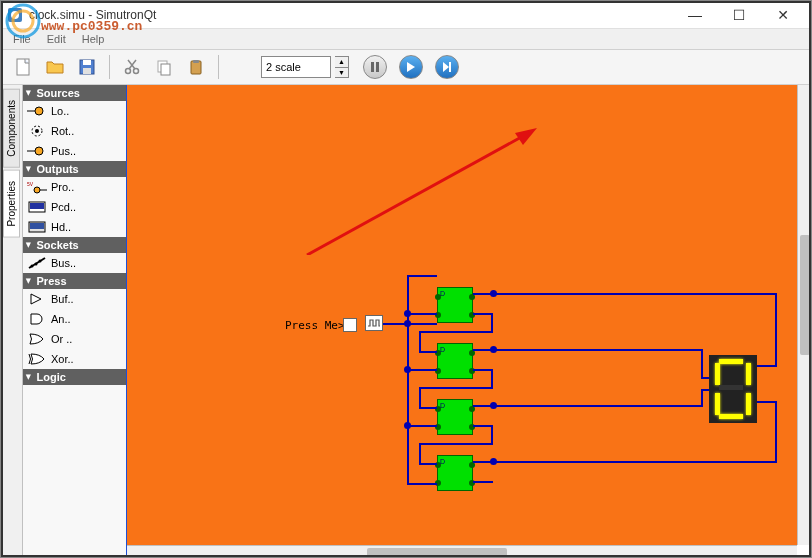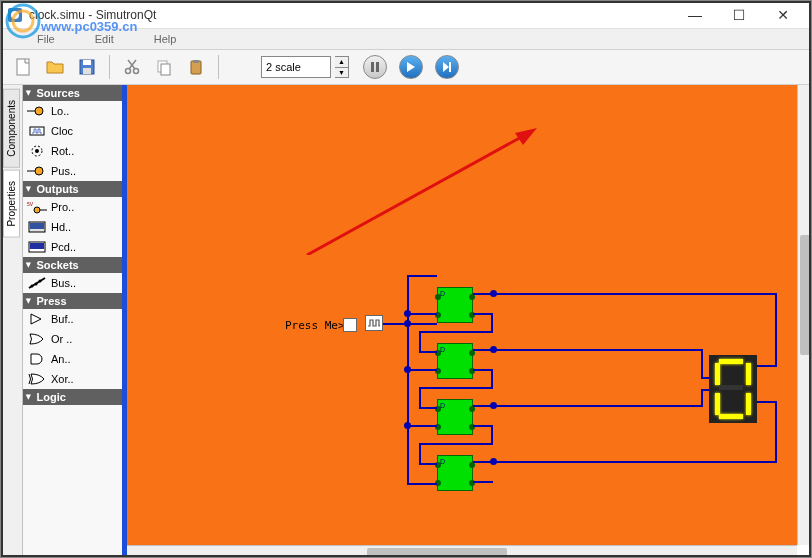--- a/index.html
+++ b/index.html
@@ -4,45 +4,45 @@
 <style>
 * { box-sizing: border-box; margin: 0; padding: 0; }
 body { font-family: Tahoma, Arial, sans-serif; font-size: 11px; background: #fff; width: 812px; height: 558px; overflow: hidden; position: relative; border: 1px solid #888; }
 
 .titlebar { height: 28px; background: #fff; display: flex; align-items: center; padding: 0 6px; border-bottom: 1px solid #e0e0e0; }
 .titlebar .icon { width: 16px; height: 16px; margin-right: 6px; }
 .titlebar .title { flex: 1; font-size: 12px; color: #333; }
 .titlebar .winbtn { width: 44px; height: 28px; display: flex; align-items: center; justify-content: center; font-size: 14px; color: #333; cursor: pointer; }
 
 .menubar { height: 20px; display: flex; align-items: center; padding: 0 4px; background: #f0f0f0; }
-.menubar .menu { padding: 2px 8px; font-size: 11px; color: #666; cursor: pointer; margin-left: 24px; }
+.menubar .menu { padding: 2px 8px; font-size: 11px; color: #666; cursor: pointer; }
 
 .watermark { position: absolute; top: 20px; left: 40px; font-size: 20px; font-weight: bold; color: #0091e0; opacity: 0.85; z-index: 100; pointer-events: none; }
-.watermark .url { font-size: 13px; color: #3b82f6; display: block; margin-top: -2px; }
+.watermark .url { font-size: 13px; color: #c2410c; display: block; margin-top: -2px; font-family: Liberation Mono, monospace; }
 .logo-icon { position: absolute; top: 0px; left: 2px; z-index: 101; }
 
 .toolbar { height: 36px; background: #f5f5f5; border-top: 1px solid #d0d0d0; border-bottom: 1px solid #d0d0d0; display: flex; align-items: center; padding: 0 8px; gap: 4px; }
 .tb-btn { width: 28px; height: 28px; display: flex; align-items: center; justify-content: center; border: 1px solid transparent; border-radius: 2px; cursor: pointer; }
 .tb-sep { width: 1px; height: 24px; background: #c0c0c0; margin: 0 4px; }
 .scale-input { width: 70px; height: 22px; border: 1px solid #888; font-size: 11px; padding: 0 4px; background: #fff; }
 .spinner { width: 14px; height: 22px; display: flex; flex-direction: column; border: 1px solid #888; border-left: none; }
 .spinner div { flex: 1; display: flex; align-items: center; justify-content: center; font-size: 7px; background: #f0f0f0; cursor: pointer; }
 .spinner div:first-child { border-bottom: 1px solid #888; }
 
 .round-btn { width: 24px; height: 24px; border-radius: 50%; display: flex; align-items: center; justify-content: center; cursor: pointer; border: 1px solid #888; }
 .round-btn.pause { background: linear-gradient(#f0f0f0,#c8c8c8); }
 .round-btn.play { background: linear-gradient(#5bb0f0,#2070c0); }
 
 .main { display: flex; height: 474px; }
 
 .left-tabs { width: 22px; background: #f0f0f0; border-right: 1px solid #c0c0c0; display: flex; flex-direction: column; align-items: center; padding-top: 4px; }
 .vtab { writing-mode: vertical-rl; transform: rotate(180deg); font-size: 10px; padding: 10px 2px; border: 1px solid #c0c0c0; background: #fff; margin-bottom: 2px; cursor: pointer; }
 .vtab.active { background: #e8e8e8; }
 
-.sidebar { width: 104px; background: #f8f8f8; border-right: 5px solid #1d4ed8; overflow-y: auto; overflow-x: hidden; }
+.sidebar { width: 104px; background: #f8f8f8; border-right: 1px solid #1d4ed8; overflow-y: auto; overflow-x: hidden; }
 .category { background: #606060; color: #fff; font-size: 11px; font-weight: bold; padding: 2px 4px; display: flex; align-items: center; cursor: pointer; }
 .category::before { content: "▸"; margin-right: 5px; font-size: 9px; color: #fff; transform: rotate(90deg); display:inline-block; }
 .comp-item { display: flex; align-items: center; padding: 2px 4px; font-size: 11px; cursor: pointer; white-space: nowrap; overflow: hidden; height: 20px; }
 .comp-item .ci-icon { width: 20px; height: 14px; margin-right: 4px; flex-shrink: 0; }
 
 .canvas-area { flex: 1; position: relative; background: #fff; overflow: hidden; }
 .canvas { position: absolute; top: 0; left: 0; right: 14px; bottom: 14px; background: #f97316; }
 .scrollbar-v { position: absolute; right: 0; top: 0; width: 14px; bottom: 14px; background: #f0f0f0; border-left: 1px solid #c0c0c0; }
 .scrollbar-h { position: absolute; left: 0; bottom: 0; right: 14px; height: 14px; background: #f0f0f0; border-top: 1px solid #c0c0c0; }
 .scroll-thumb { background: #c0c0c0; border-radius: 2px; position: absolute; }
@@ -188,27 +188,20 @@
     <div class="category">Sources</div>
     <div class="comp-item">
         <svg class="ci-icon" viewBox="0 0 20 14">
           <line x1="0" y1="7" x2="8" y2="7" stroke="#000"></line>
           <circle cx="12" cy="7" r="4" fill="#f9a825" stroke="#000"></circle>
         </svg>
         <span>Lo..</span>
       </div>
     <div class="comp-item">
         <svg class="ci-icon" viewBox="0 0 20 14">
-          <rect x="3" y="3" width="14" height="8" fill="#fff" stroke="#000"></rect>
-          <path d="M5 9h2V5h2v4h2V5h2v4h2" fill="none" stroke="#5070c0"></path>
-        </svg>
-        <span>Cloc</span>
-      </div>
-    <div class="comp-item">
-        <svg class="ci-icon" viewBox="0 0 20 14">
           <circle cx="10" cy="7" r="5" fill="none" stroke="#000" stroke-dasharray="2,2"></circle>
           <circle cx="10" cy="7" r="2" fill="#000"></circle>
         </svg>
         <span>Rot..</span>
       </div>
     <div class="comp-item">
         <svg class="ci-icon" viewBox="0 0 20 14">
           <line x1="0" y1="7" x2="8" y2="7" stroke="#000"></line>
           <circle cx="12" cy="7" r="4" fill="#f9a825" stroke="#000"></circle>
         </svg>
@@ -219,31 +212,31 @@
     <div class="comp-item">
         <svg class="ci-icon" viewBox="0 0 20 14">
           <text x="0" y="6" font-size="5" fill="#a00">5V</text>
           <circle cx="10" cy="10" r="3" fill="#f9a825" stroke="#000"></circle>
           <line x1="13" y1="10" x2="20" y2="10" stroke="#000"></line>
         </svg>
         <span>Pro..</span>
       </div>
     <div class="comp-item">
         <svg class="ci-icon" viewBox="0 0 20 14">
+          <rect x="2" y="2" width="16" height="10" fill="#fff" stroke="#000"></rect>
+          <rect x="3" y="3" width="14" height="6" fill="#2030a0"></rect>
+        </svg>
+        <span>Pcd..</span>
+      </div>
+    <div class="comp-item">
+        <svg class="ci-icon" viewBox="0 0 20 14">
           <rect x="2" y="2" width="16" height="10" fill="#e0e0e0" stroke="#000"></rect>
           <rect x="3" y="3" width="14" height="6" fill="#3050a0"></rect>
         </svg>
         <span>Hd..</span>
-      </div>
-    <div class="comp-item">
-        <svg class="ci-icon" viewBox="0 0 20 14">
-          <rect x="2" y="2" width="16" height="10" fill="#fff" stroke="#000"></rect>
-          <rect x="3" y="3" width="14" height="6" fill="#2030a0"></rect>
-        </svg>
-        <span>Pcd..</span>
       </div>
 
     <div class="category">Sockets</div>
     <div class="comp-item">
         <svg class="ci-icon" viewBox="0 0 20 14">
           <line x1="2" y1="12" x2="18" y2="2" stroke="#000" stroke-width="2"></line>
           <circle cx="5" cy="10" r="1.5" fill="#000"></circle>
           <circle cx="9" cy="8" r="1.5" fill="#000"></circle>
           <circle cx="13" cy="5" r="1.5" fill="#000"></circle>
         </svg>
@@ -252,29 +245,29 @@
 
     <div class="category">Press</div>
     <div class="comp-item">
         <svg class="ci-icon" viewBox="0 0 20 14">
           <path d="M4 2l10 5-10 5z" fill="#fff" stroke="#000"></path>
         </svg>
         <span>Buf..</span>
       </div>
     <div class="comp-item">
         <svg class="ci-icon" viewBox="0 0 20 14">
+          <path d="M4 2h6a5 5 0 0 1 0 10H4z" fill="#fff" stroke="#000"></path>
+        </svg>
+        <span>An..</span>
+      </div>
+    <div class="comp-item">
+        <svg class="ci-icon" viewBox="0 0 20 14">
           <path d="M3 2q3 5 0 10q9 0 13-5q-4-5-13-5" fill="#fff" stroke="#000"></path>
         </svg>
         <span>Or ..</span>
-      </div>
-    <div class="comp-item">
-        <svg class="ci-icon" viewBox="0 0 20 14">
-          <path d="M4 2h6a5 5 0 0 1 0 10H4z" fill="#fff" stroke="#000"></path>
-        </svg>
-        <span>An..</span>
       </div>
     <div class="comp-item">
         <svg class="ci-icon" viewBox="0 0 20 14">
           <path d="M4 2q3 5 0 10q9 0 13-5q-4-5-13-5" fill="#fff" stroke="#000"></path>
           <path d="M2 2q3 5 0 10" fill="none" stroke="#000"></path>
         </svg>
         <span>Xor..</span>
       </div>
 
     <div class="category">Logic</div>

